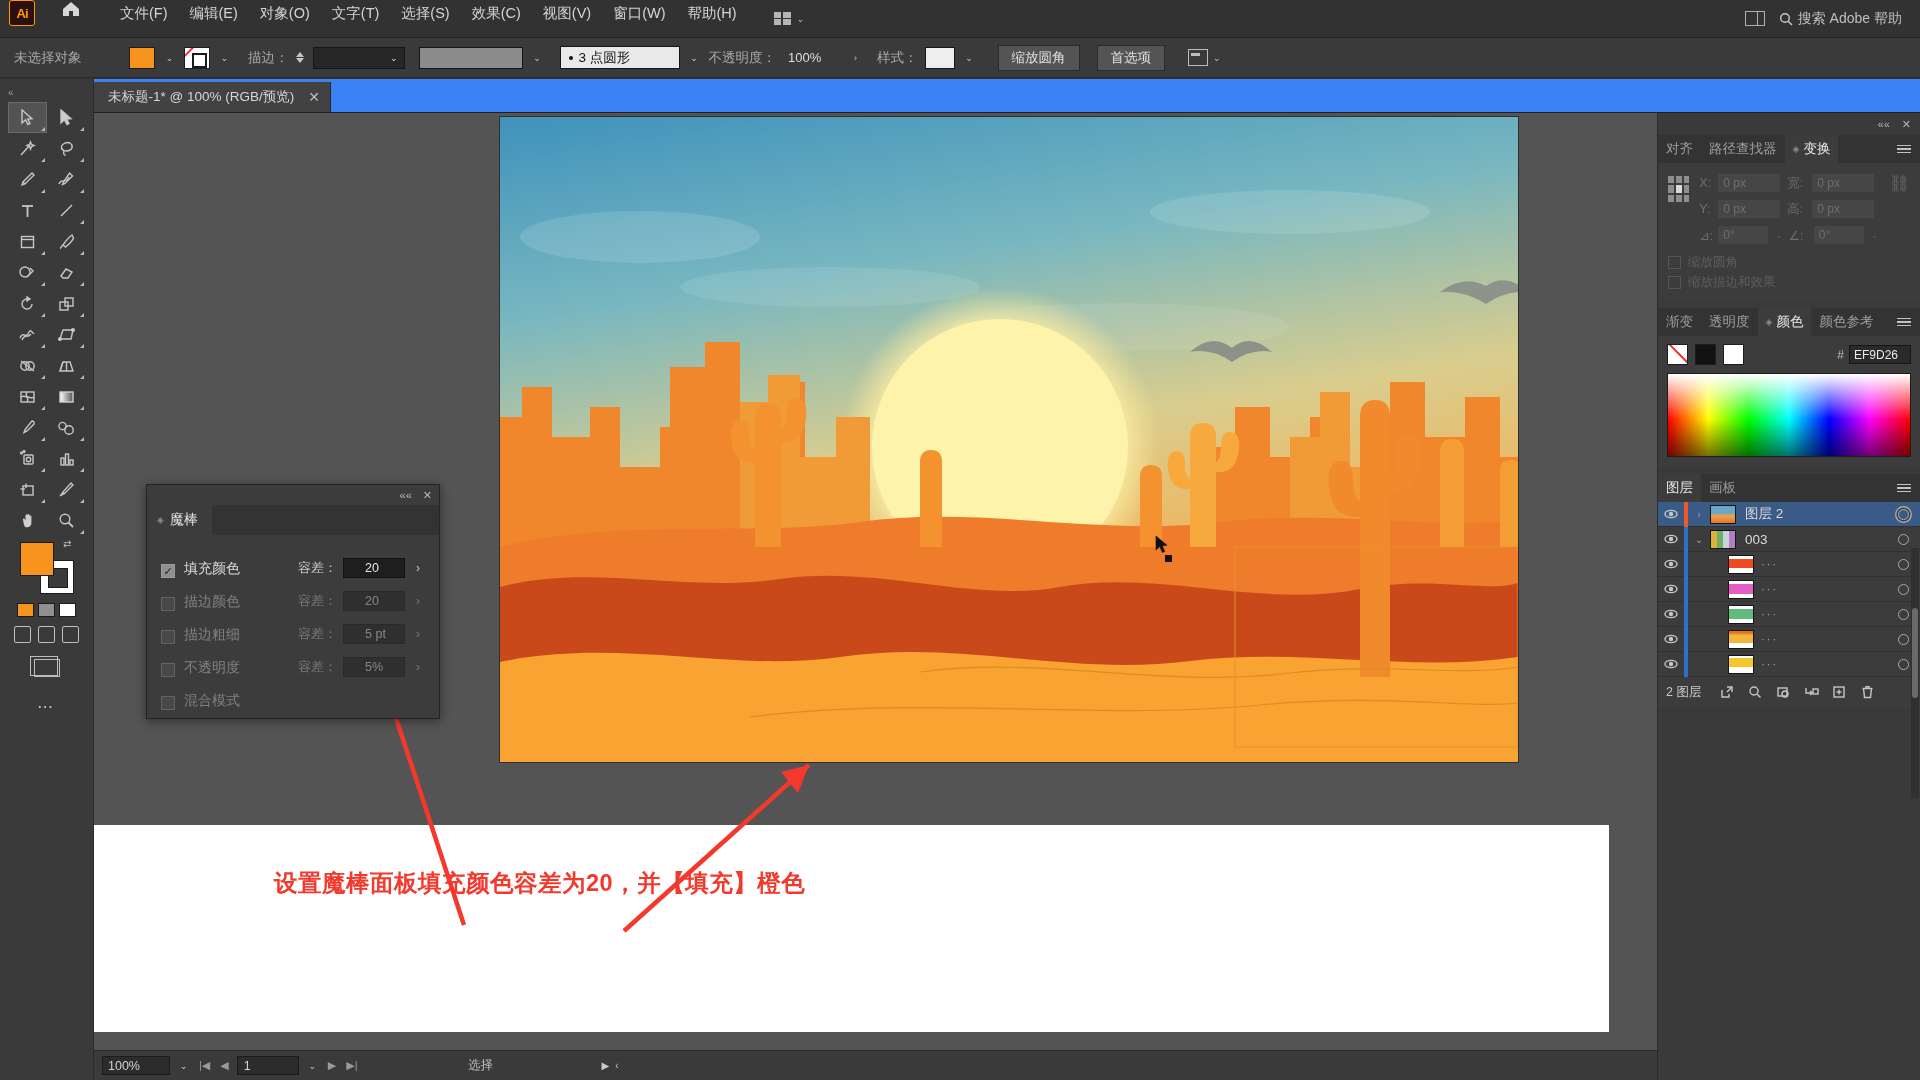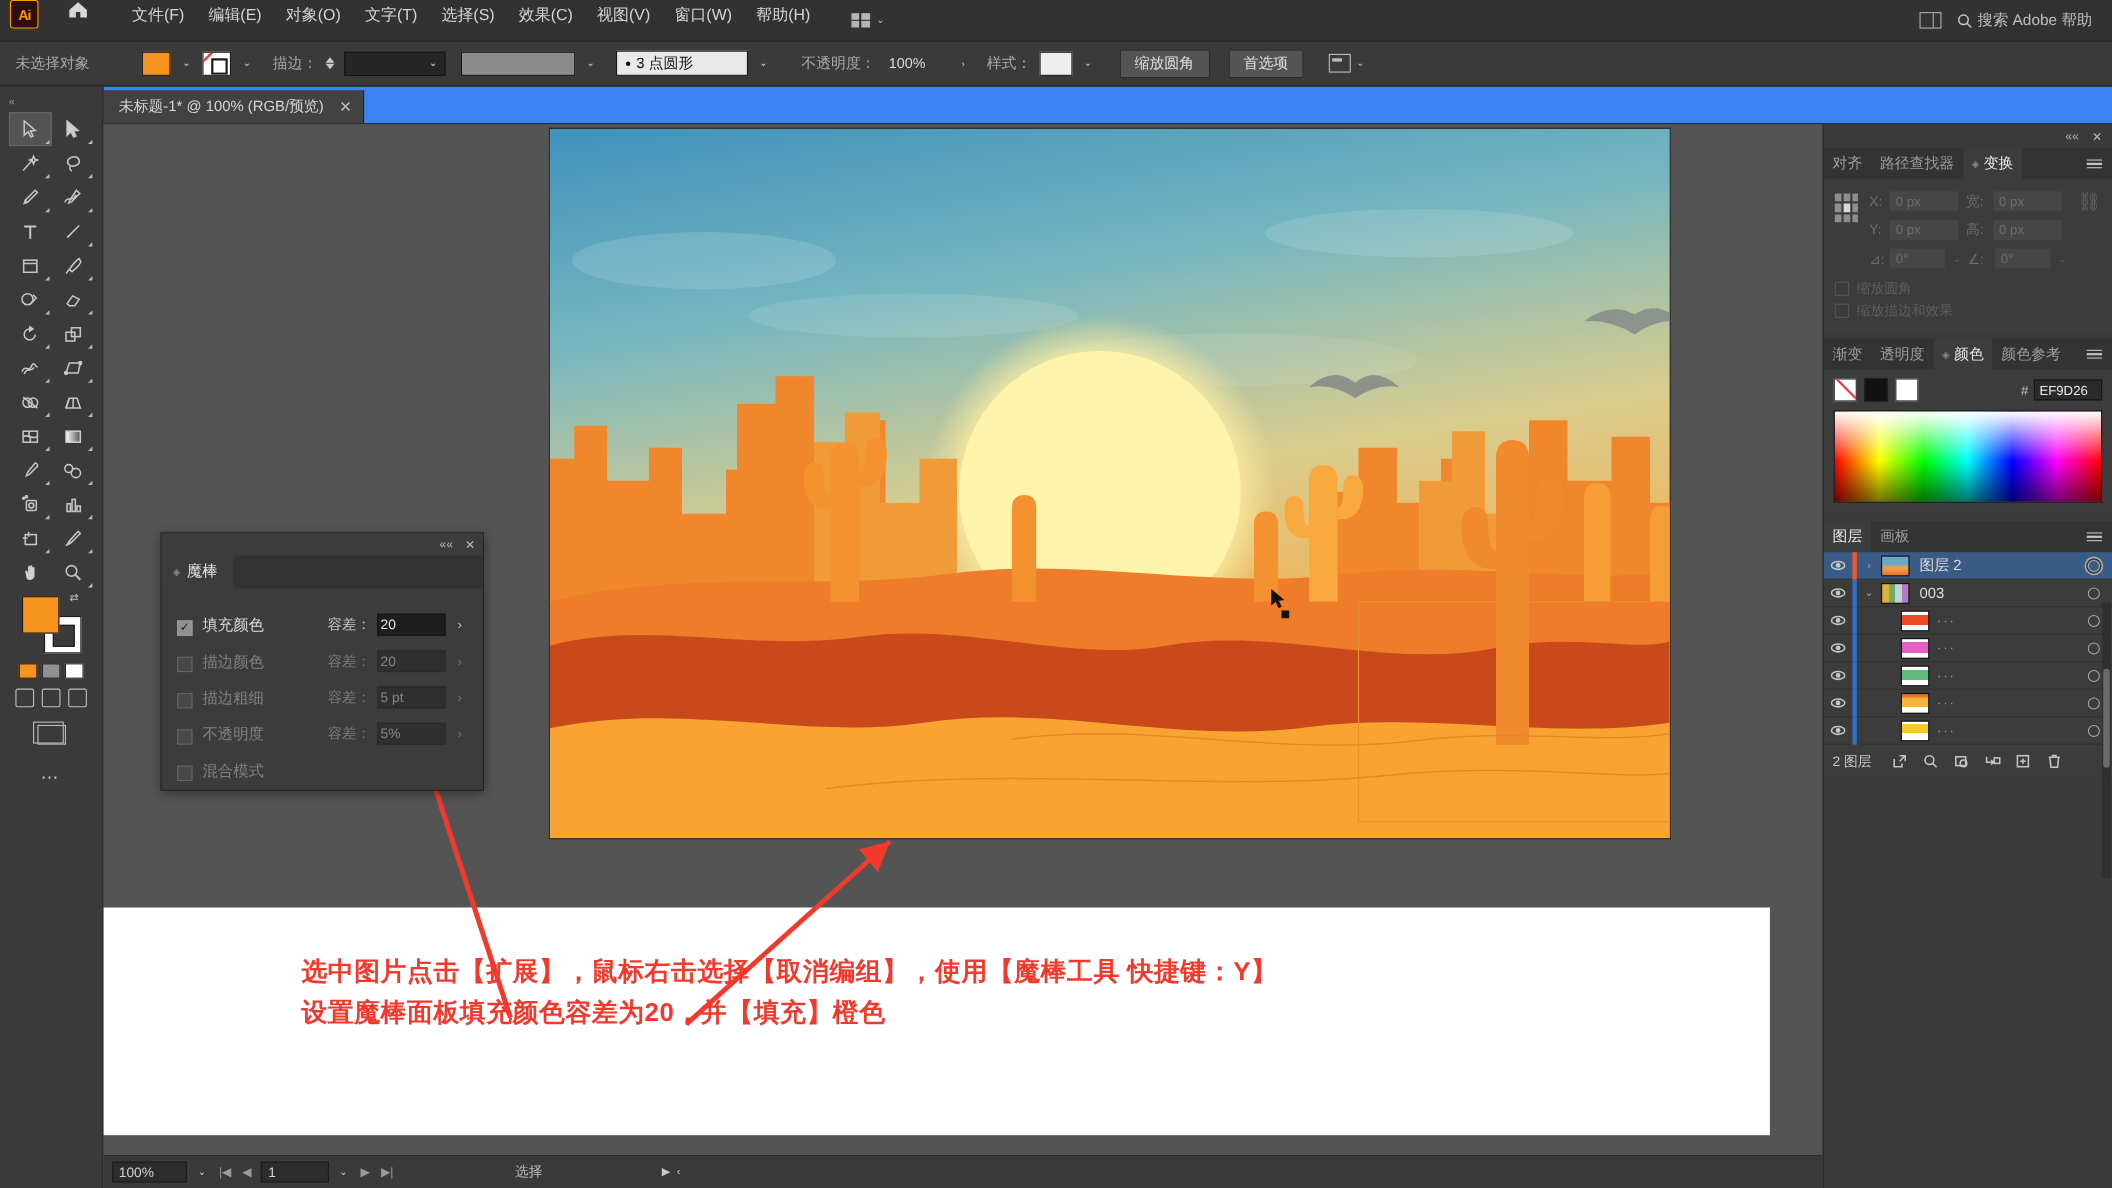--- a/index.html
+++ b/index.html
@@ -197,21 +197,21 @@
     width:14px;height:14px;border:1px solid #9b9b9b;background:#5a5a5a;margin-right:9px;
     display:flex;align-items:center;justify-content:center;flex:none;
   }
   .cbx.on { background:#8f8f8f; }
   .cbx.on::after { content:"✓"; color:#1d1d1d; font-size:11px; line-height:1; }
   .wand-lbl { color:#dcdcdc; font-size:14px; white-space:nowrap; }
   .wand-right { margin-left:auto; display:flex; align-items:center; gap:6px; }
   .tol-lbl { color:#c9c9c9; font-size:13px; }
   .tol-input {
     width:62px;height:20px;background:#1e1e1e;border:1px solid #121212;color:#e6e6e6;
-    font-size:12.5px;display:flex;align-items:center;padding-left:2px;
+    font-size:12.5px;display:flex;align-items:center;padding-left:21px;
   }
   .tol-arrow { color:#c3c3c3; font-size:12px; width:14px; text-align:center; }
 
   
   .rightcol {
     position:absolute; right:0; top:113px; width:263px; bottom:0;
     background:#3a3a3a; border-left:1px solid #2b2b2b;
   }
   .panel-hdr-bar { height:22px; display:flex; align-items:center; justify-content:flex-end;
      gap:12px; padding-right:9px; color:#b5b5b5; font-size:11px; }
@@ -338,21 +338,21 @@
       <span class="cv"></span>
       <span style="font-size:9px">⌄</span>
     </div>
     <div class="grad-box" style="margin-left:7px"></div>
     <div class="mini-caret">⌄</div>
     <div class="brush-box" style="margin-left:8px">
       <span class="brush-dot"></span>
       <span>3 点圆形</span>
     </div>
     <div class="mini-caret">⌄</div>
-    <div class="cb-label" style="margin-left:20px">不透明度：</div>
+    <div class="cb-label" style="margin-left:0">不透明度：</div>
     <div class="opacity-val">100%</div>
     <div class="mini-caret">›</div>
     <div class="cb-label" style="margin-left:7px">样式：</div>
     <div class="style-box"></div>
     <div class="mini-caret">⌄</div>
     <div class="cb-btn" style="margin-left:14px">缩放圆角</div>
     <div class="cb-btn" style="margin-left:10px">首选项</div>
     <div style="margin-left:16px;display:flex;align-items:center;gap:5px">
       <div class="align-ico"></div>
       <span style="font-size:9px;color:#c5c5c5">⌄</span>
@@ -648,21 +648,20 @@
       <div class="cursor-arrow" style="left:655px; top:418px">
         <svg width="16" height="20" viewBox="0 0 16 20">
             <path d="M1 1 L1 15 L4.8 11.6 L7.4 17.5 L9.8 16.4 L7.2 10.8 L12 10.3 Z" fill="#111" stroke="#111" stroke-width="0.6"></path>
           </svg>
       </div>
       <div style="position:absolute;left:665px;top:438px;width:7px;height:7px;background:#111"></div>
     </div>
 
     <div class="whitepage">
       <div class="annot" style="left:180px;top:40px;position:absolute">
-        <div>选中图片点击【扩展】，鼠标右击选择【取消编组】，使用【魔棒工具 快捷键：Y】</div>
         <div>设置魔棒面板填充颜色容差为20，并【填充】橙色</div>
       </div>
     </div>
 
     <svg class="arrow-svg">
       <g stroke="#f2392c" stroke-width="4.5" fill="#f2392c">
         <line x1="370" y1="812" x2="282" y2="544"></line>
         <path d="M282 544 L271 576 L297 572 Z" stroke="none"></path>
         <line x1="530" y1="818" x2="715" y2="652"></line>
         <path d="M715 652 L687 659 L704 680 Z" stroke="none"></path>

